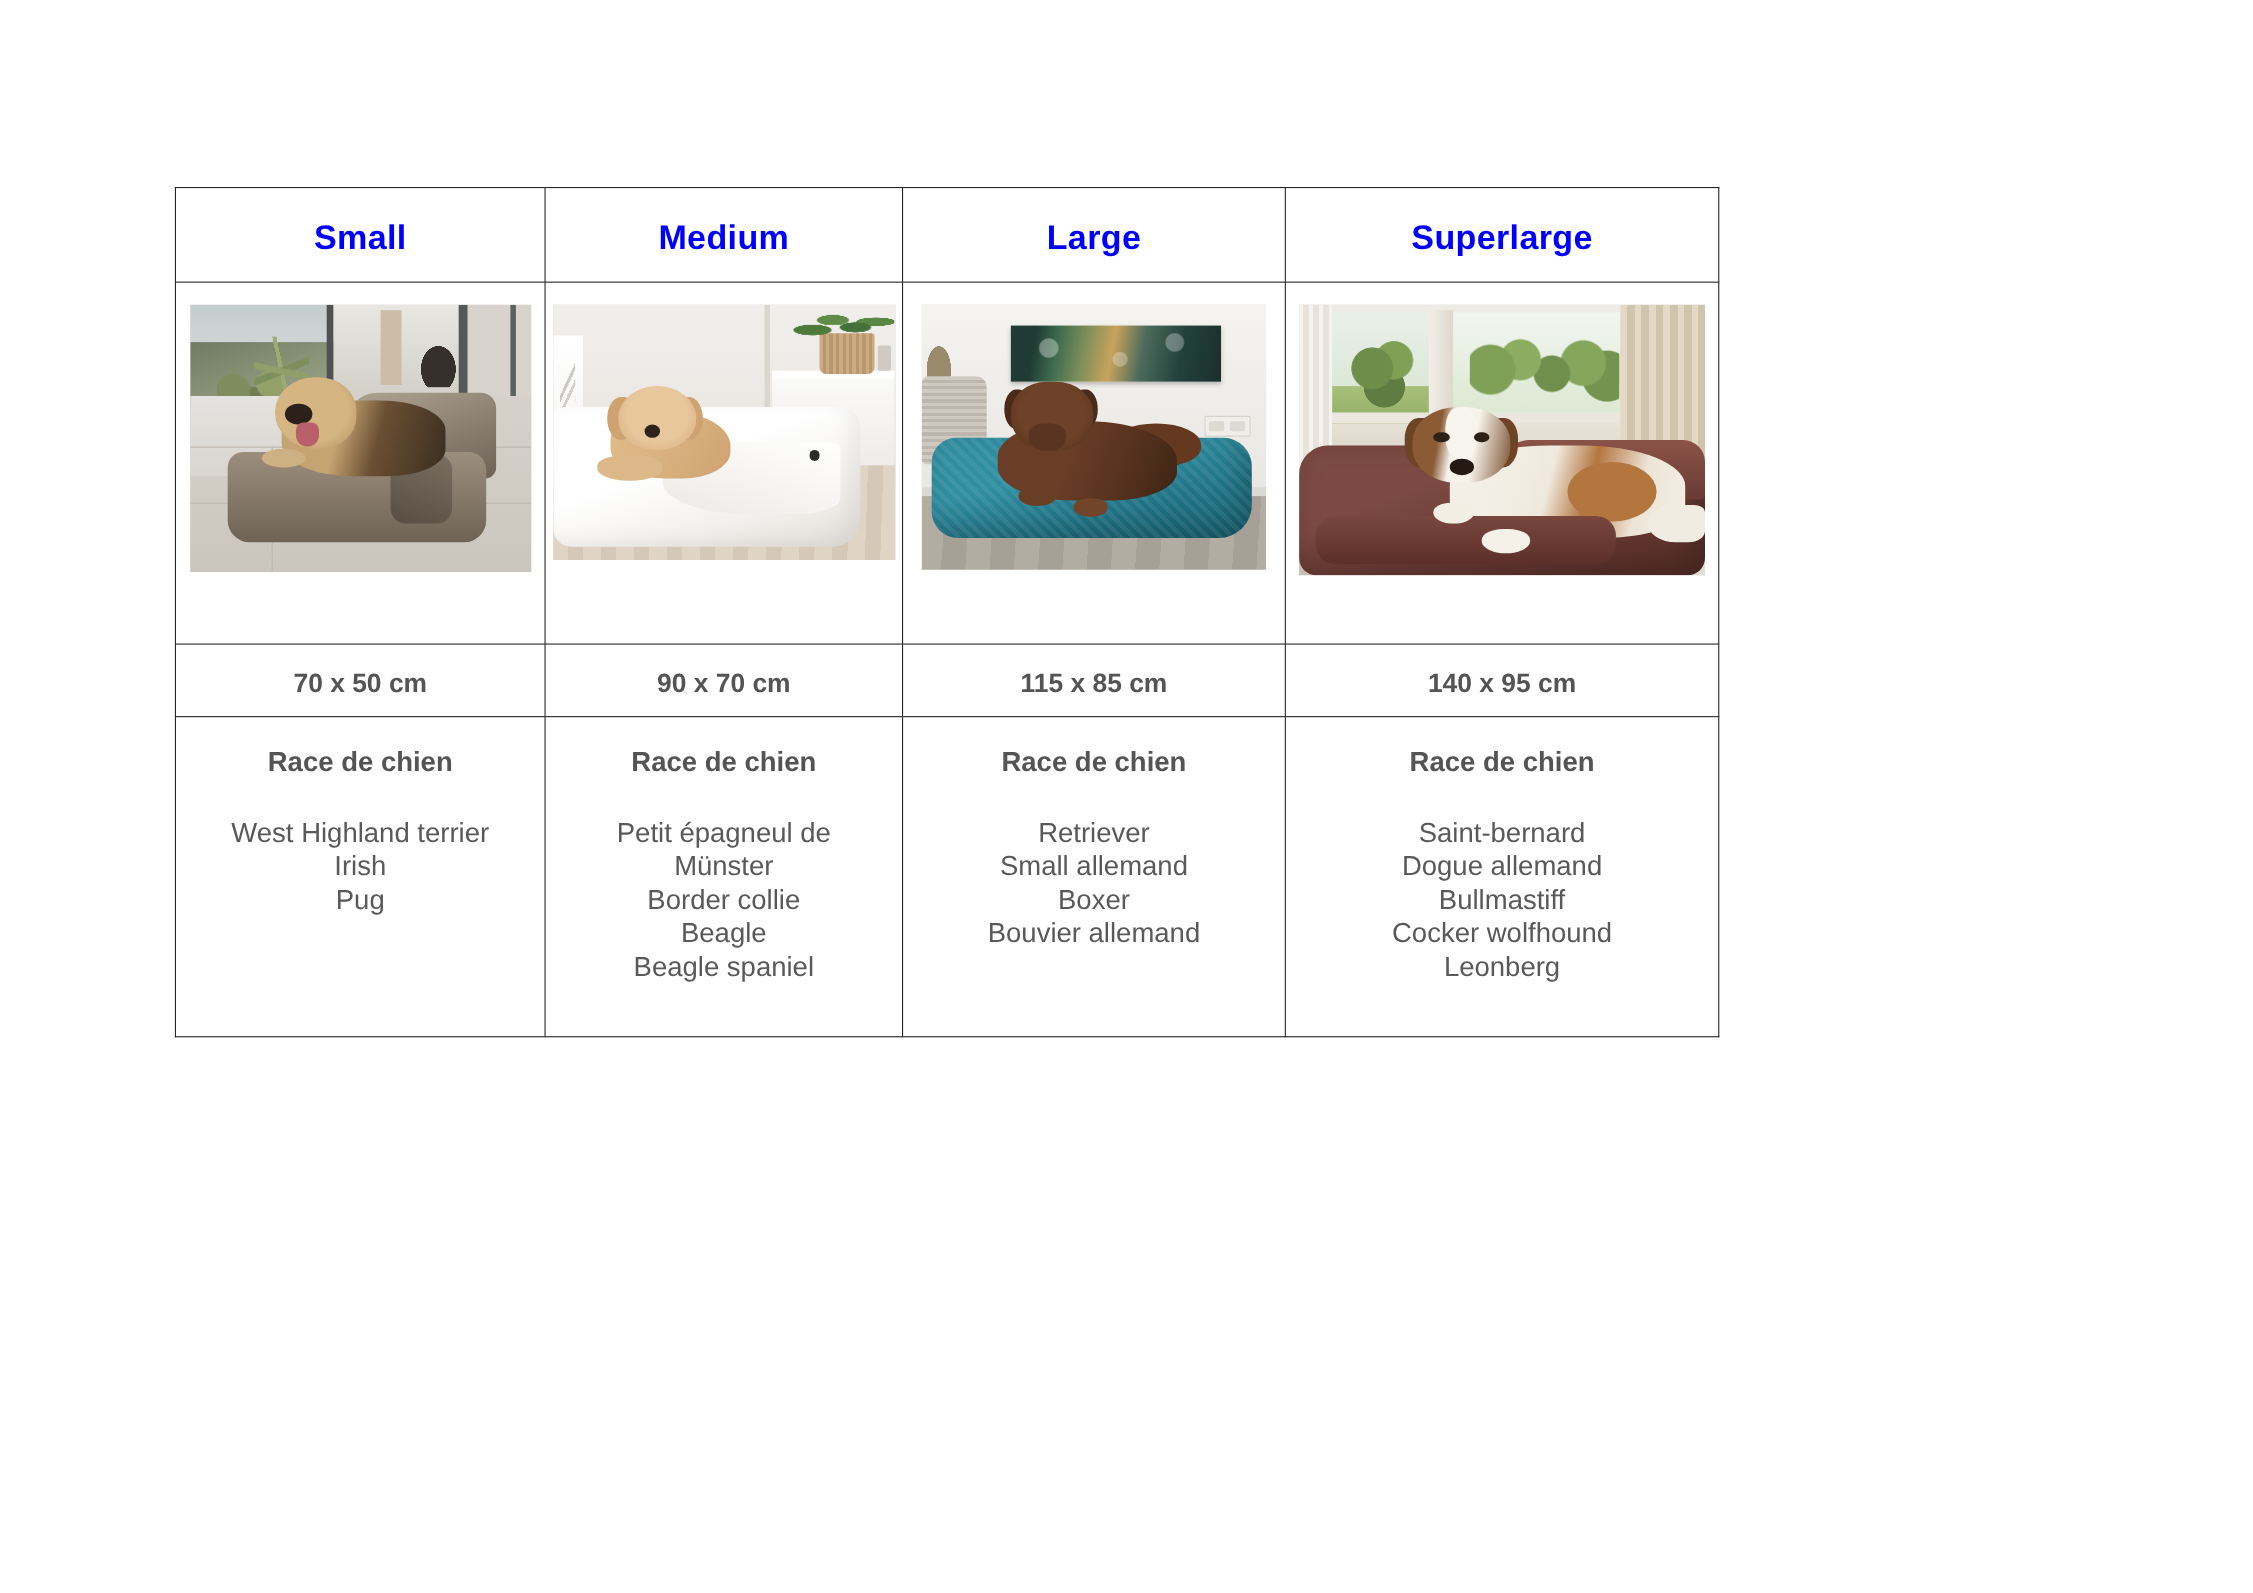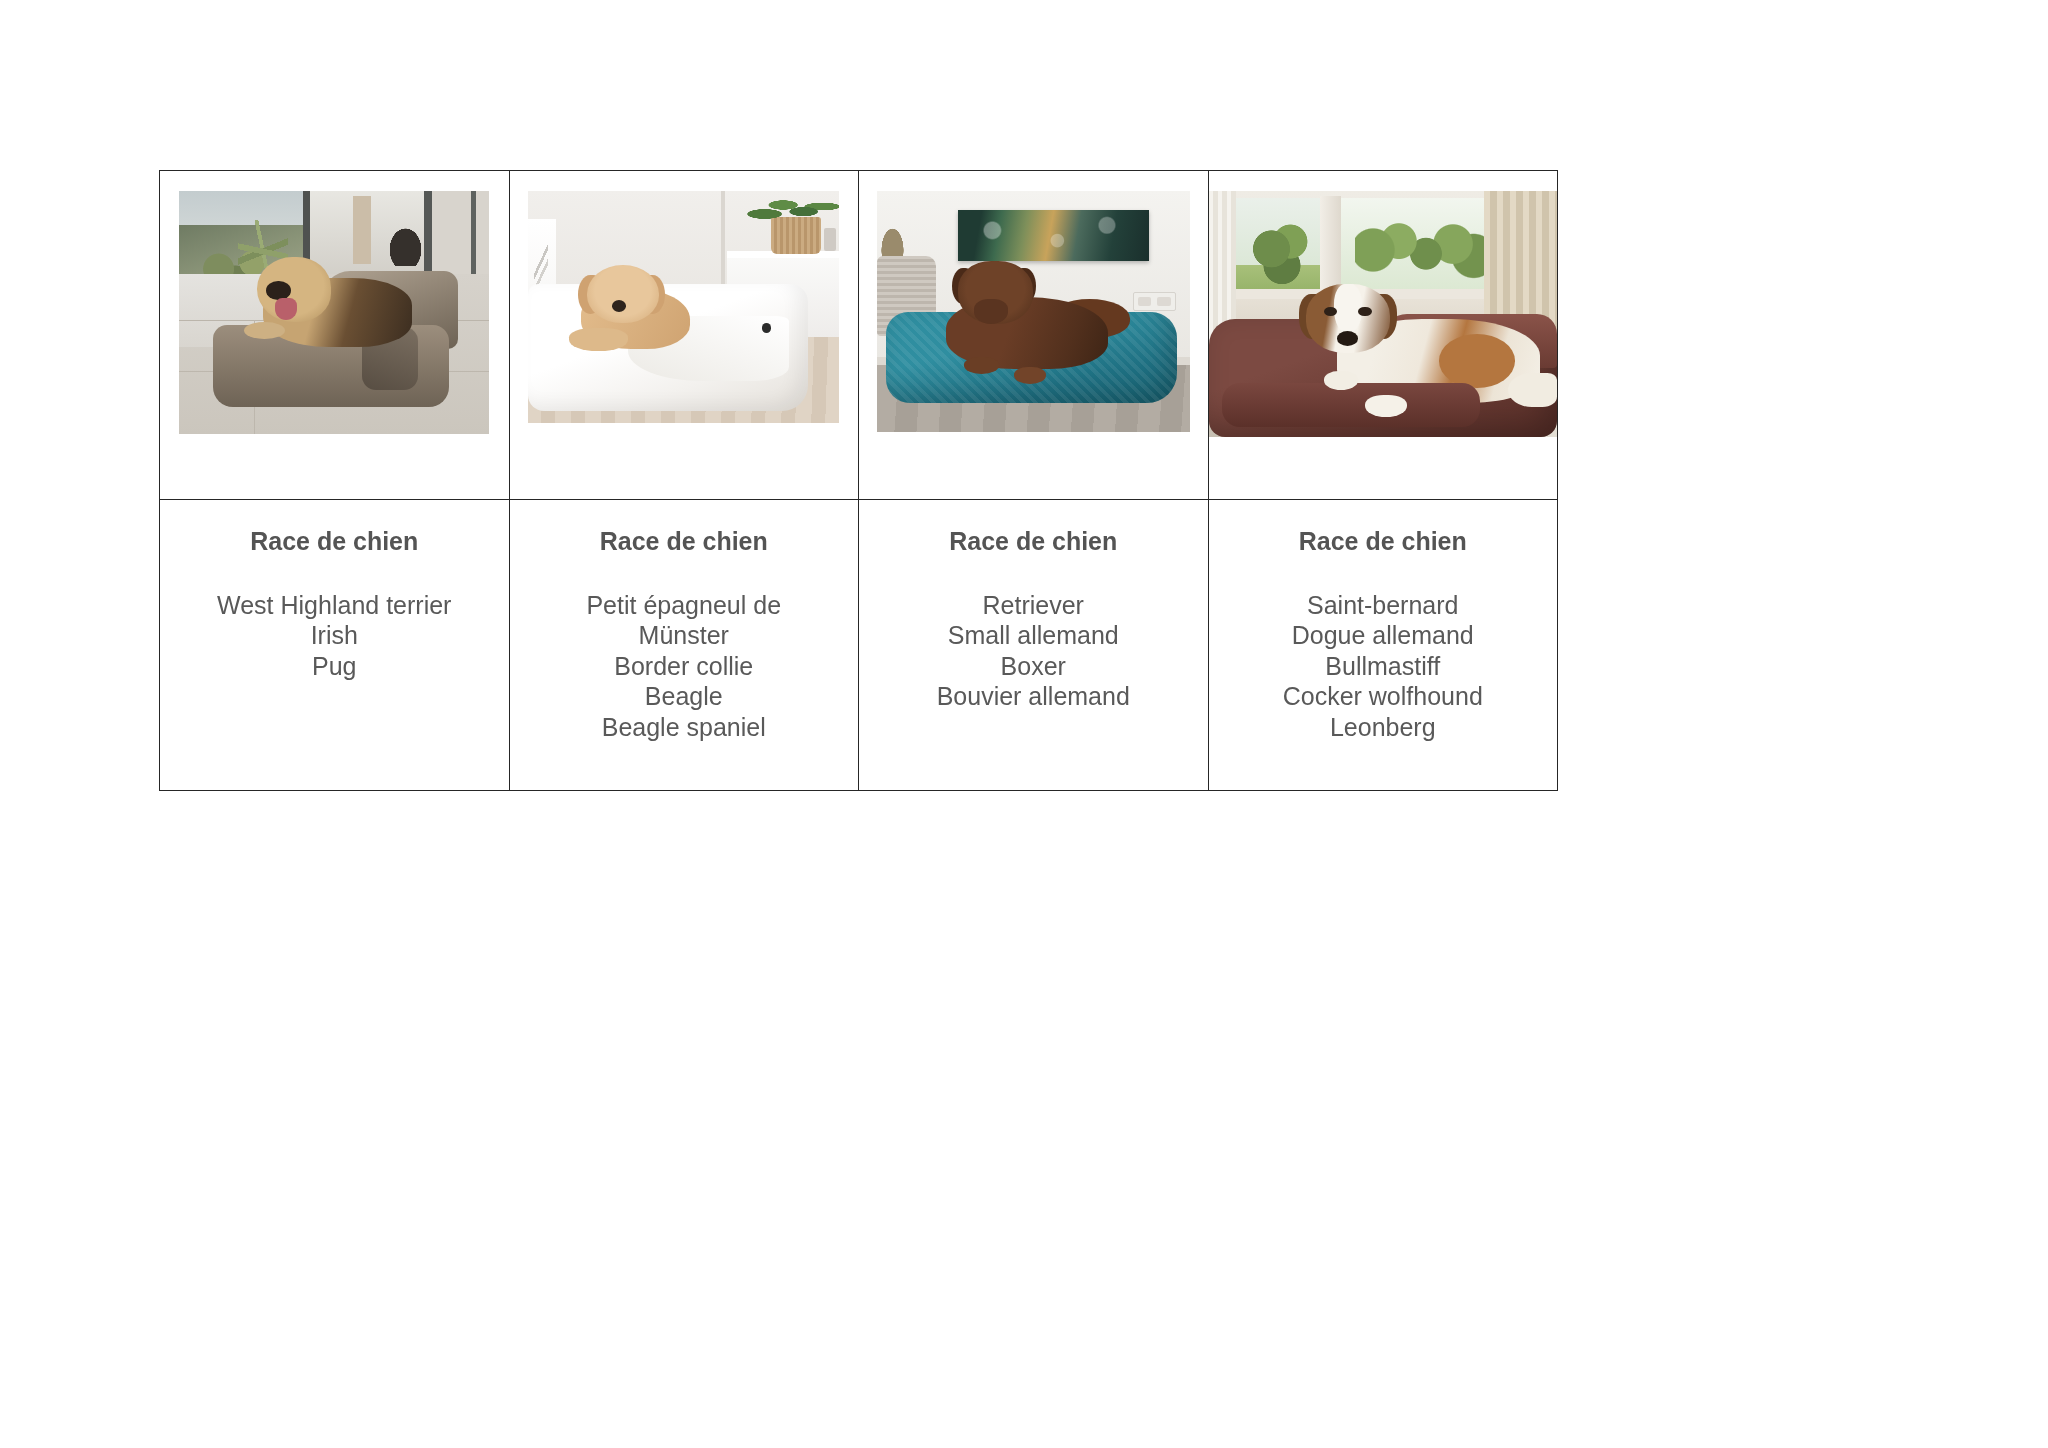--- a/index.html
+++ b/index.html
@@ -320,20 +320,34 @@
     border-radius:50% 20% 30% 50%;background:#f1ece1;}
 </style>
 </head>
 <body>
 
 <div class="page">
 
   <table class="size-table">
 
     <tbody>
+        <tr class="hdr-row">
+      <td style="width: 335px;">
+        <span class="hdr-label">Small</span>
+      </td>
+      <td style="width: 324px;">
+        <span class="hdr-label">Medium</span>
+      </td>
+      <td style="width: 347px;">
+        <span class="hdr-label">Large</span>
+      </td>
+      <td style="width: 393px;">
+        <span class="hdr-label">Superlarge</span>
+      </td>
+    </tr>
 
     <tr class="photo-row">
 
       <td>
         <div class="photo-wrap">
           <div class="photo p1">
             <div class="sky"></div>
             <div class="hills"></div>
             <div class="foliage"></div>
             <div class="agave"></div>
@@ -444,20 +458,34 @@
             <div class="dog-eye-r"></div>
             <div class="dog-nose"></div>
             <div class="bed-roll"></div>
             <div class="dog-paw-b"></div>
             <div class="dog-paw-a"></div>
           </div>
         </div>
       </td>
     </tr>
 
+    <tr class="size-row">
+      <td>
+        <span class="size-label">70 x 50 cm</span>
+      </td>
+      <td>
+        <span class="size-label">90 x 70 cm</span>
+      </td>
+      <td>
+        <span class="size-label">115 x 85 cm</span>
+      </td>
+      <td>
+        <span class="size-label">140 x 95 cm</span>
+      </td>
+    </tr>
 
     <tr class="breed-row">
 
       <td>
         <div class="breed-block">
           <span class="breed-title">Race de chien</span>
           <ul class="breed-list">
             <li>West Highland terrier</li>
             <li>Irish</li>
             <li>Pug</li>

